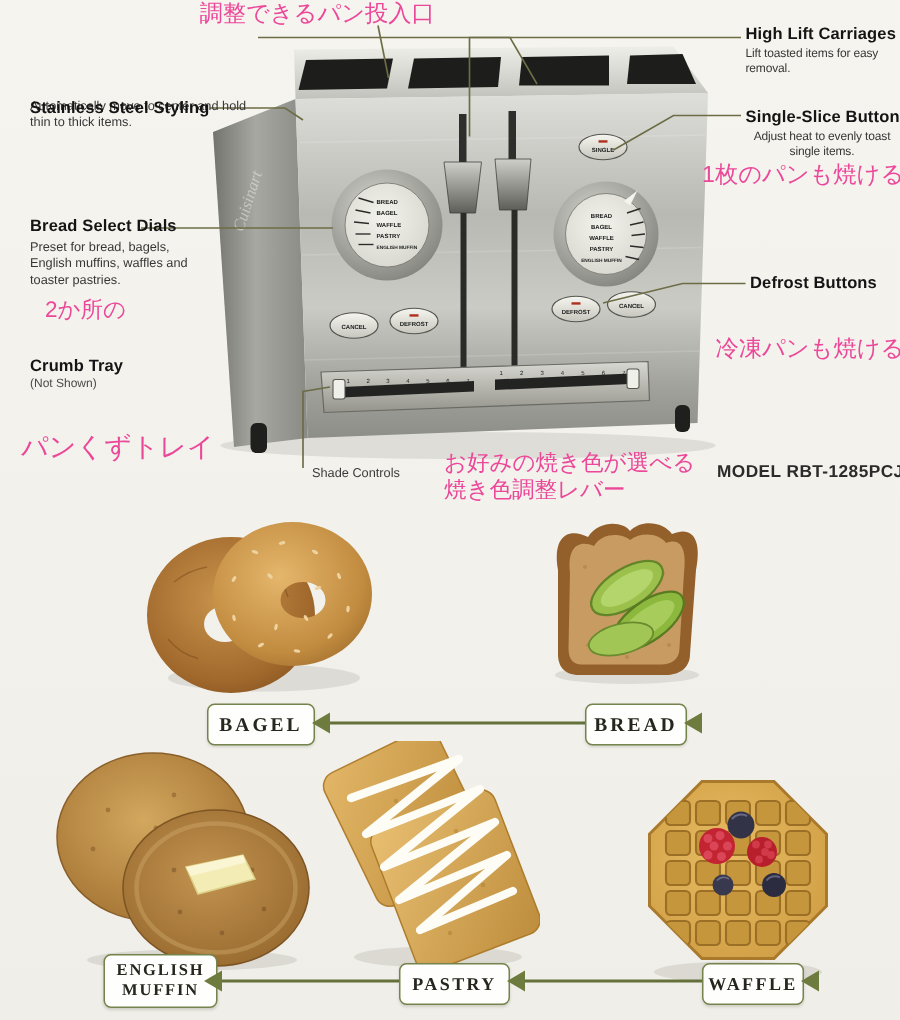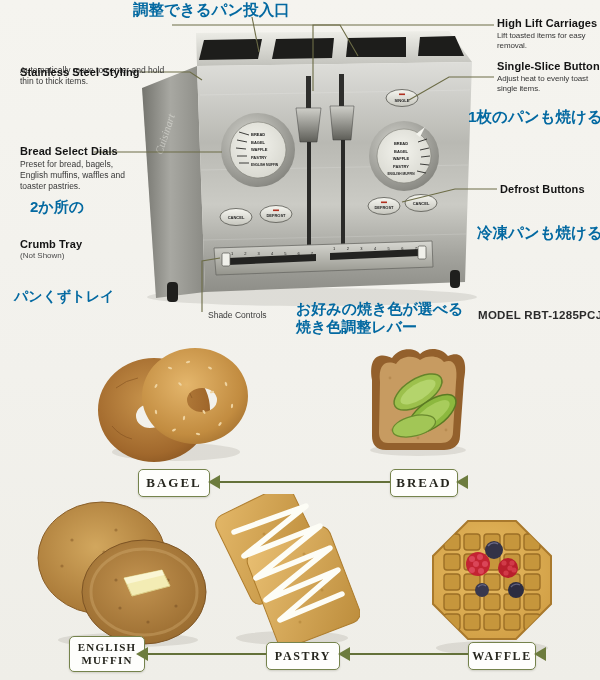--- a/index.html
+++ b/index.html
@@ -8,21 +8,21 @@
     background:linear-gradient(#f5f4ef 0%,#f2f1ec 55%,#efeee8 100%);
     font-family:"Liberation Sans",sans-serif;
     -webkit-font-smoothing:antialiased;
   }
   .abs{position:absolute;}
   
   .h{font-weight:bold;font-size:11px;color:#141414;letter-spacing:.1px;white-space:nowrap;}
   .d{font-size:8.5px;color:#373737;line-height:1.3;margin-top:2px;}
   .d.sm{font-size:8px;letter-spacing:-.1px;}
   .note{font-size:8px;color:#4a4a4a;margin-top:1px;}
-  .jp{font-weight:bold;color:#0369a1;font-size:15px;line-height:1.22;white-space:nowrap;}
+  .jp{font-weight:normal;color:#ec4899;font-size:15px;line-height:1.22;white-space:nowrap;}
   .model{font-size:11.5px;font-weight:bold;color:#2b2b2b;letter-spacing:.3px;white-space:nowrap;}
   .shade-lbl{font-size:8.5px;color:#3a3a3a;white-space:nowrap;}
   
   .food-label{
     position:absolute;display:flex;align-items:center;justify-content:center;
     background:#fefefc;border:1.4px solid #75834c;border-radius:5px;
     font-family:"Liberation Serif",serif;font-weight:bold;color:#26261e;
     letter-spacing:2px;font-size:13px;box-shadow:0 1px 2px rgba(60,60,40,.18);
     text-align:center;
   }
@@ -217,28 +217,28 @@
 
   <div class="abs jp" style="left:30px;top:198px;">
     <div>2か所の</div>
   </div>
 
   <div class="abs" style="left:20px;top:238px;width:120px;">
     <div class="h">Crumb Tray</div>
     <div class="note">(Not Shown)</div>
   </div>
 
-  <div class="abs jp" style="left:14px;top:288px;font-size:14px;">パンくずトレイ</div>
+  <div class="abs jp" style="left:14px;top:288px;font-size:18px;">パンくずトレイ</div>
 
   <div class="abs" style="left:497px;top:17px;width:102px;">
     <div class="h">High Lift Carriages</div>
     <div class="d sm" style="width:100px;">Lift toasted items for easy removal.</div>
   </div>
 
-  <div class="abs" style="left:497px;top:60px;width:102px;">
+  <div class="abs" style="left:497px;top:72px;width:102px;text-align:center;">
     <div class="h">Single-Slice Button</div>
     <div class="d sm" style="width:102px;">Adjust heat to evenly toast single items.</div>
   </div>
 
   <div class="abs jp" style="left:468px;top:108px;font-size:15.5px;">1枚のパンも焼ける</div>
 
   <div class="abs" style="left:500px;top:183px;width:98px;">
     <div class="h">Defrost Buttons</div>
   </div>
 

